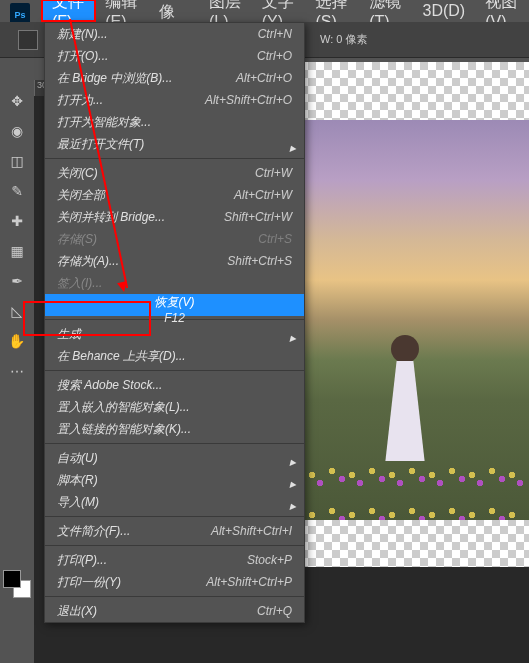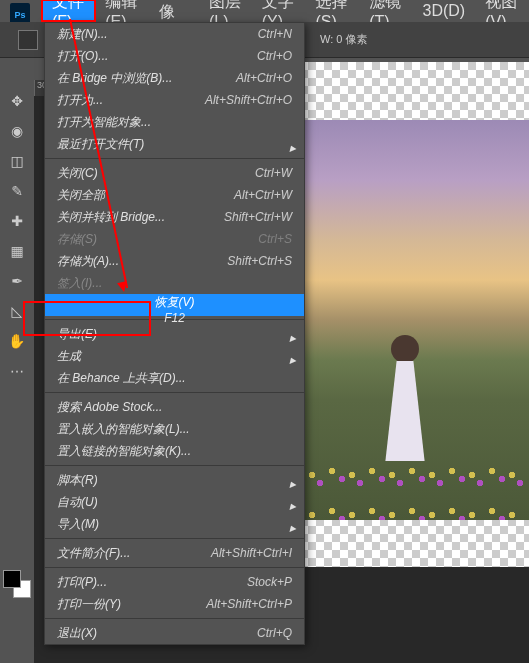--- a/index.html
+++ b/index.html
@@ -159,47 +159,43 @@
     </div>
     <div class="row dis">
       <span class="lbl">签入(I)...</span>
     </div>
     <div class="row hov">
       <span class="lbl">恢复(V)</span>
       <span class="sc">F12</span>
     </div>
     <div class="sep"></div>
     <div class="row">
-      <span class="lbl">导出(E)</span>
-      <span class="sub"></span>
-    </div>
-    <div class="row">
       <span class="lbl">生成</span>
       <span class="sub"></span>
     </div>
     <div class="row">
       <span class="lbl">在 Behance 上共享(D)...</span>
     </div>
     <div class="sep"></div>
     <div class="row">
       <span class="lbl">搜索 Adobe Stock...</span>
     </div>
     <div class="row">
       <span class="lbl">置入嵌入的智能对象(L)...</span>
     </div>
     <div class="row">
       <span class="lbl">置入链接的智能对象(K)...</span>
     </div>
     <div class="sep"></div>
     <div class="row">
+      <span class="lbl">自动(U)</span>
+      <span class="sub"></span>
+    </div>
+    <div class="row">
       <span class="lbl">脚本(R)</span>
-      <span class="sub"></span>
-    </div>
-    <div class="row">
-      <span class="lbl">自动(U)</span>
       <span class="sub"></span>
     </div>
     <div class="row">
       <span class="lbl">导入(M)</span>
       <span class="sub"></span>
     </div>
     <div class="sep"></div>
     <div class="row">
       <span class="lbl">文件简介(F)...</span>
       <span class="sc">Alt+Shift+Ctrl+I</span>

